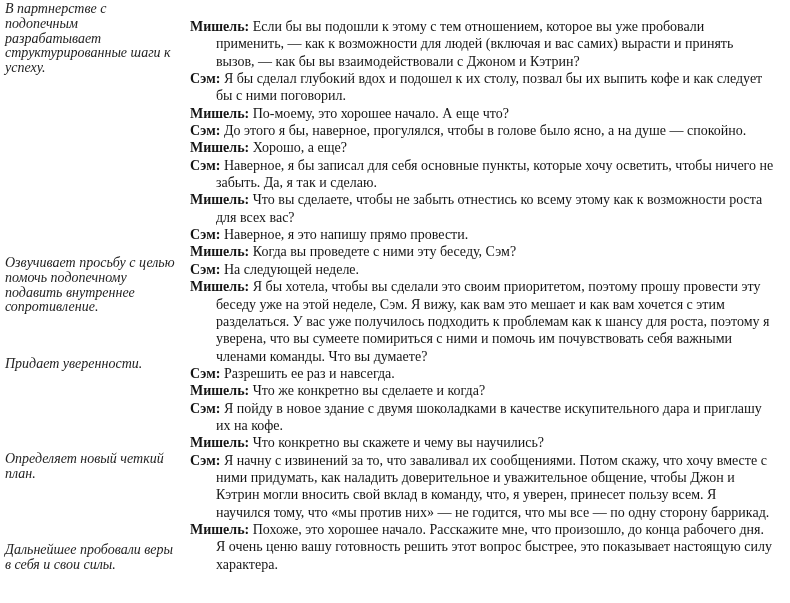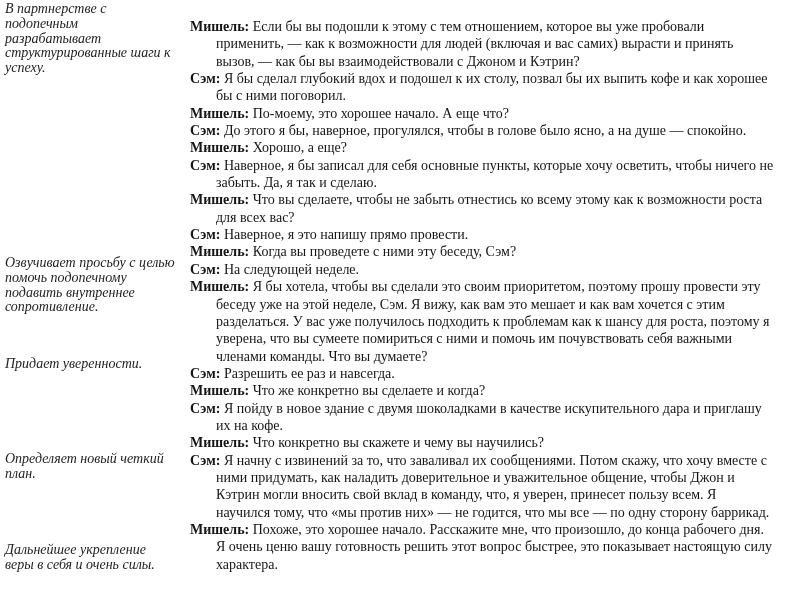--- a/index.html
+++ b/index.html
@@ -56,26 +56,26 @@
 </head>
 <body>
 
 <div class="page">
 
   <aside class="margin-col">
     <p class="note" style="top:2px">В партнерстве с подопечным разрабатывает структурированные шаги к успеху.</p>
     <p class="note" style="top:256px">Озвучивает просьбу с целью помочь подопечному подавить внутреннее сопротивление.</p>
     <p class="note" style="top:357px">Придает уверенности.</p>
     <p class="note" style="top:452px">Определяет новый четкий план.</p>
-    <p class="note" style="top:543px">Дальнейшее укрепление веры в себя и очень силы.</p>
+    <p class="note" style="top:543px">Дальнейшее пробовали веры в себя и свои силы.</p>
   </aside>
 
   <main class="dialogue">
     <p><span class="speaker">Мишель:</span> <span>Если бы вы подошли к этому с тем отношением, которое вы уже пробовали применить, — как к возможности для людей (включая и вас самих) вырасти и принять вызов, — как бы вы взаимодействовали с Джоном и Кэтрин?</span></p>
-    <p><span class="speaker">Сэм:</span> <span>Я бы сделал глубокий вдох и подошел к их столу, позвал бы их выпить кофе и как хорошее бы с ними поговорил.</span></p>
+    <p><span class="speaker">Сэм:</span> <span>Я бы сделал глубокий вдох и подошел к их столу, позвал бы их выпить кофе и как следует бы с ними поговорил.</span></p>
     <p><span class="speaker">Мишель:</span> <span>По-моему, это хорошее начало. А еще что?</span></p>
     <p><span class="speaker">Сэм:</span> <span>До этого я бы, наверное, прогулялся, чтобы в голове было ясно, а на душе — спокойно.</span></p>
     <p><span class="speaker">Мишель:</span> <span>Хорошо, а еще?</span></p>
     <p><span class="speaker">Сэм:</span> <span>Наверное, я бы записал для себя основные пункты, которые хочу осветить, чтобы ничего не забыть. Да, я так и сделаю.</span></p>
     <p><span class="speaker">Мишель:</span> <span>Что вы сделаете, чтобы не забыть отнестись ко всему этому как к возможности роста для всех вас?</span></p>
     <p><span class="speaker">Сэм:</span> <span>Наверное, я это напишу прямо провести.</span></p>
     <p><span class="speaker">Мишель:</span> <span>Когда вы проведете с ними эту беседу, Сэм?</span></p>
     <p><span class="speaker">Сэм:</span> <span>На следующей неделе.</span></p>
     <p><span class="speaker">Мишель:</span> <span>Я бы хотела, чтобы вы сделали это своим приоритетом, поэтому прошу провести эту беседу уже на этой неделе, Сэм. Я вижу, как вам это мешает и как вам хочется с этим разделаться. У вас уже получилось подходить к проблемам как к шансу для роста, поэтому я уверена, что вы сумеете помириться с ними и помочь им почувствовать себя важными членами команды. Что вы думаете?</span></p>
     <p><span class="speaker">Сэм:</span> <span>Разрешить ее раз и навсегда.</span></p>

